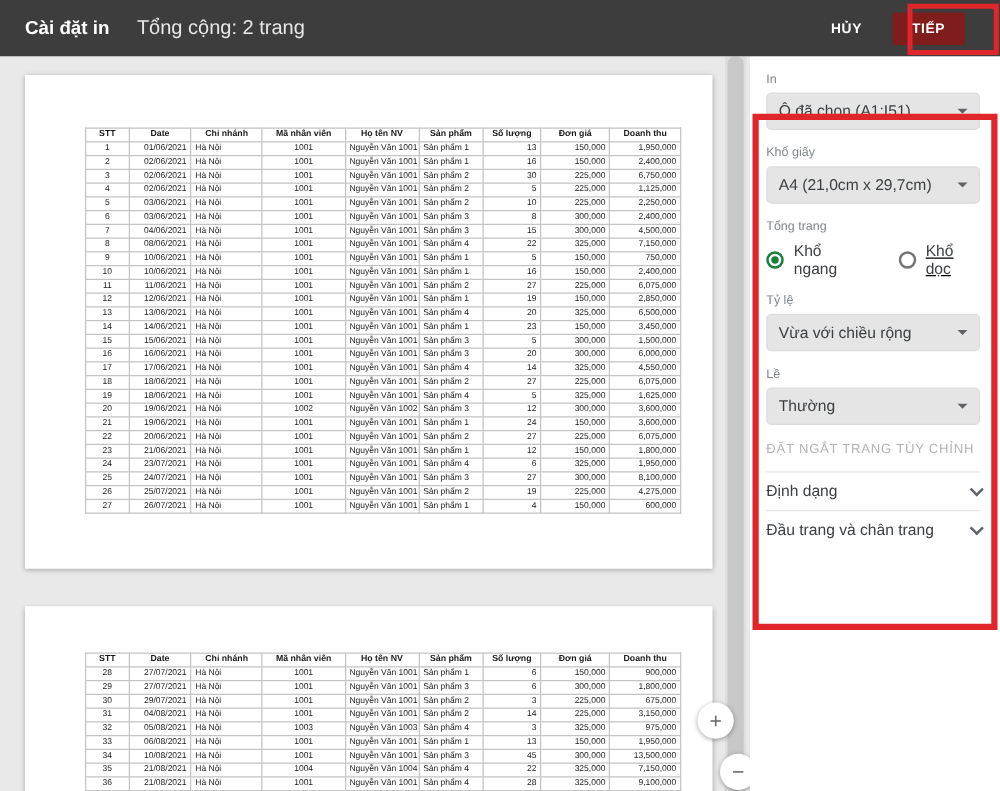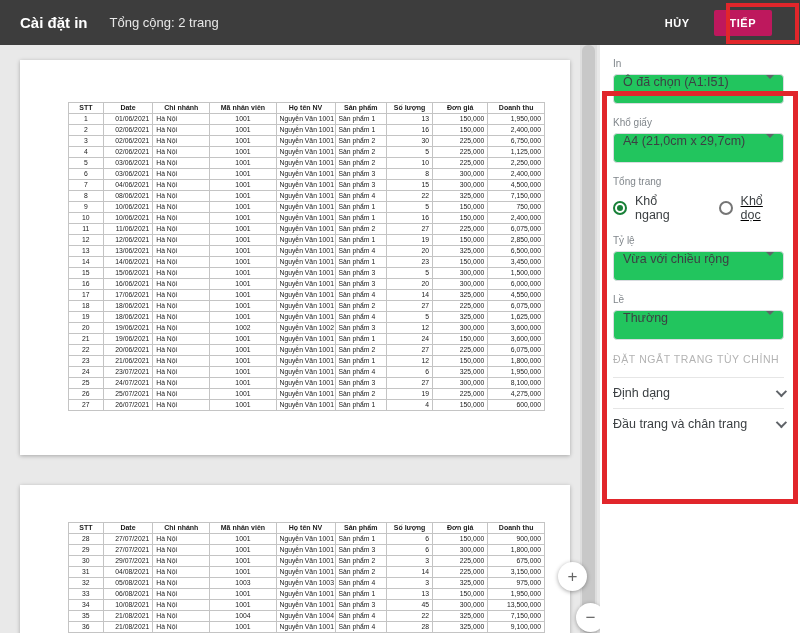--- a/index.html
+++ b/index.html
@@ -2,24 +2,24 @@
 <html><head>
 <meta charset="utf-8">
 <style>
   * { margin:0; padding:0; box-sizing:border-box; }
   html,body { width:800px; height:633px; overflow:hidden; font-family:"Liberation Sans","DejaVu Sans",sans-serif; background:#e9e9e9; }
   .app { position:relative; width:800px; height:496px; }
 
   
   .toolbar { position:absolute; left:0; top:0; width:800px; height:45px; background:#3d3d3d; display:flex; align-items:center; padding:0 14px 0 20px; z-index:5; }
   .toolbar .title { color:#fff; font-size:15px; font-weight:bold; }
-  .toolbar .subtitle { color:#e8e8e8; font-size:13px; font-weight:500; margin-left:22px; }
+  .toolbar .subtitle { color:#e8e8e8; font-size:16px; font-weight:500; margin-left:22px; }
   .toolbar .spacer { flex:1; }
   .btn-text { background:transparent; border:none; color:#fff; font-size:11px; font-weight:bold; letter-spacing:.5px; padding:8px 14px; cursor:pointer; font-family:inherit; }
-  .btn-primary { background:#be185d; border:none; color:#fff; font-size:11px; font-weight:bold; letter-spacing:.5px; padding:0 16px; height:26px; border-radius:2px; cursor:pointer; font-family:inherit; margin:0 14px 0 10px; }
+  .btn-primary { background:#7f1d1d; border:none; color:#fff; font-size:11px; font-weight:bold; letter-spacing:.5px; padding:0 16px; height:26px; border-radius:2px; cursor:pointer; font-family:inherit; margin:0 14px 0 10px; }
 
   
   .main { position:absolute; top:45px; left:0; width:800px; height:588px; }
   .preview { position:absolute; left:0; top:0; width:600px; height:588px; background:#e9e9e9; overflow:hidden; }
   .sheet { position:absolute; left:20px; width:550px; background:#fff; box-shadow:0 1px 4px rgba(0,0,0,.28); }
   .sheet1 { top:15px; height:395px; }
   .sheet2 { top:440px; height:193px; }
 
   table.preview-table { border-collapse:collapse; table-layout:fixed; width:477px; position:absolute; left:48px; }
   .sheet1 table.preview-table { top:42px; }
@@ -31,21 +31,21 @@
   .scrollbar-track { position:absolute; right:3px; top:0; width:17px; height:588px; background:#dedede; }
   .scrollbar-thumb { position:absolute; left:2px; top:0; width:13px; height:588px; background:#c8c8c8; border-radius:6px; }
 
   .zoom-btn { position:absolute; width:29px; height:29px; border-radius:50%; background:#fff; border:none; box-shadow:0 1px 4px rgba(0,0,0,.35); color:#666; font-size:17px; line-height:27px; text-align:center; cursor:pointer; z-index:3; font-family:inherit; padding:0; }
   .zoom-in { left:558px; top:517px; }
   .zoom-out { left:576px; top:558px; }
 
   
   .panel { position:absolute; left:600px; top:0; width:200px; height:588px; background:#fff; padding:13px 16px 0 13px; }
   .field-label { font-size:10px; color:#80868b; margin-bottom:5px; }
-  .dropdown { height:30px; border:1px solid #d9dce0; border-radius:4px; display:flex; justify-content:space-between; padding:0 9px; margin-bottom:13px; cursor:pointer; background:#22c55e; }
+  .dropdown { height:30px; border:1px solid #d9dce0; border-radius:4px; display:flex; align-items:center; justify-content:space-between; padding:0 9px; margin-bottom:13px; cursor:pointer; background:#e5e5e5; }
   .dropdown .val { font-size:12.5px; color:#3c4043; }
   .caret { width:0; height:0; border-left:4px solid transparent; border-right:4px solid transparent; border-top:4px solid #5f6368; }
 
   .radio-row { display:flex; align-items:flex-end; margin:7px 0 13px 0; }
   .radio-opt { display:flex; align-items:center; cursor:pointer; }
   .radio-opt + .radio-opt { margin-left:26px;text-decoration:underline; }
   .radio-circle { width:14px; height:14px; border-radius:50%; border:2px solid #757575; margin-right:8px; position:relative; flex:0 0 auto; }
   .radio-circle.sel { border-color:#188038; }
   .radio-circle.sel::after { content:""; position:absolute; left:2px; top:2px; width:6px; height:6px; border-radius:50%; background:#188038; }
   .radio-label { font-size:12.5px; color:#3c4043; }

